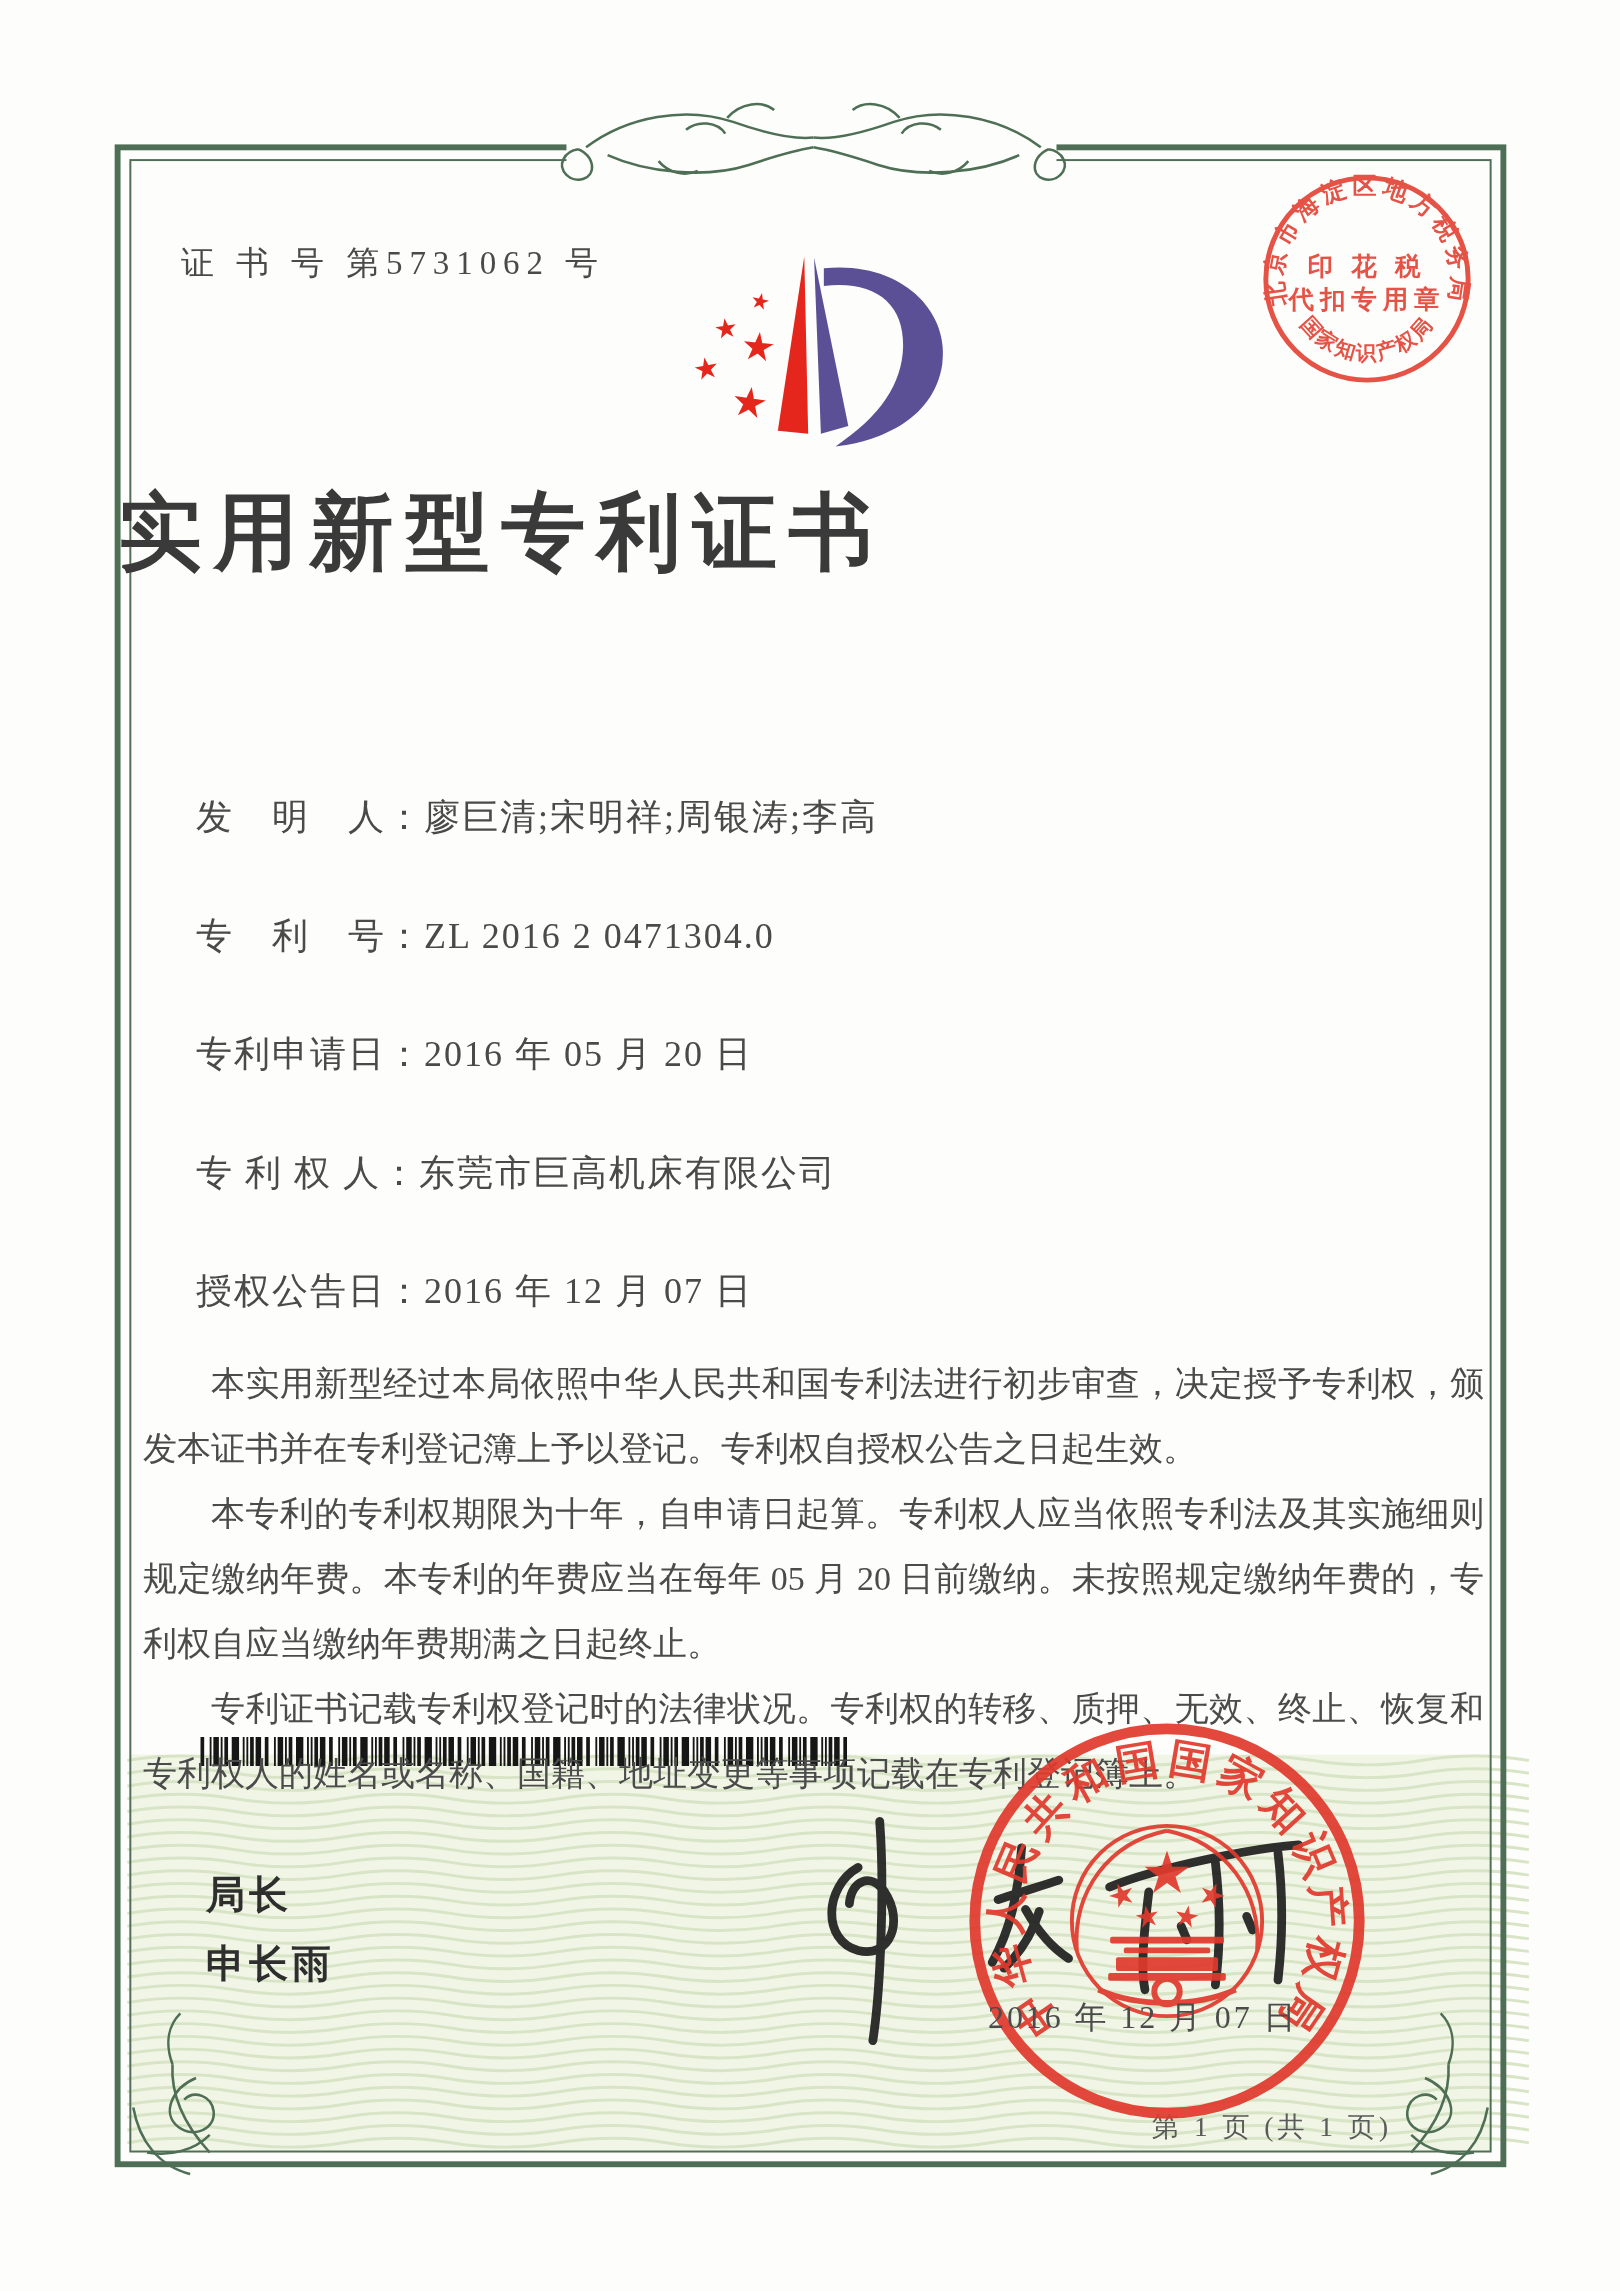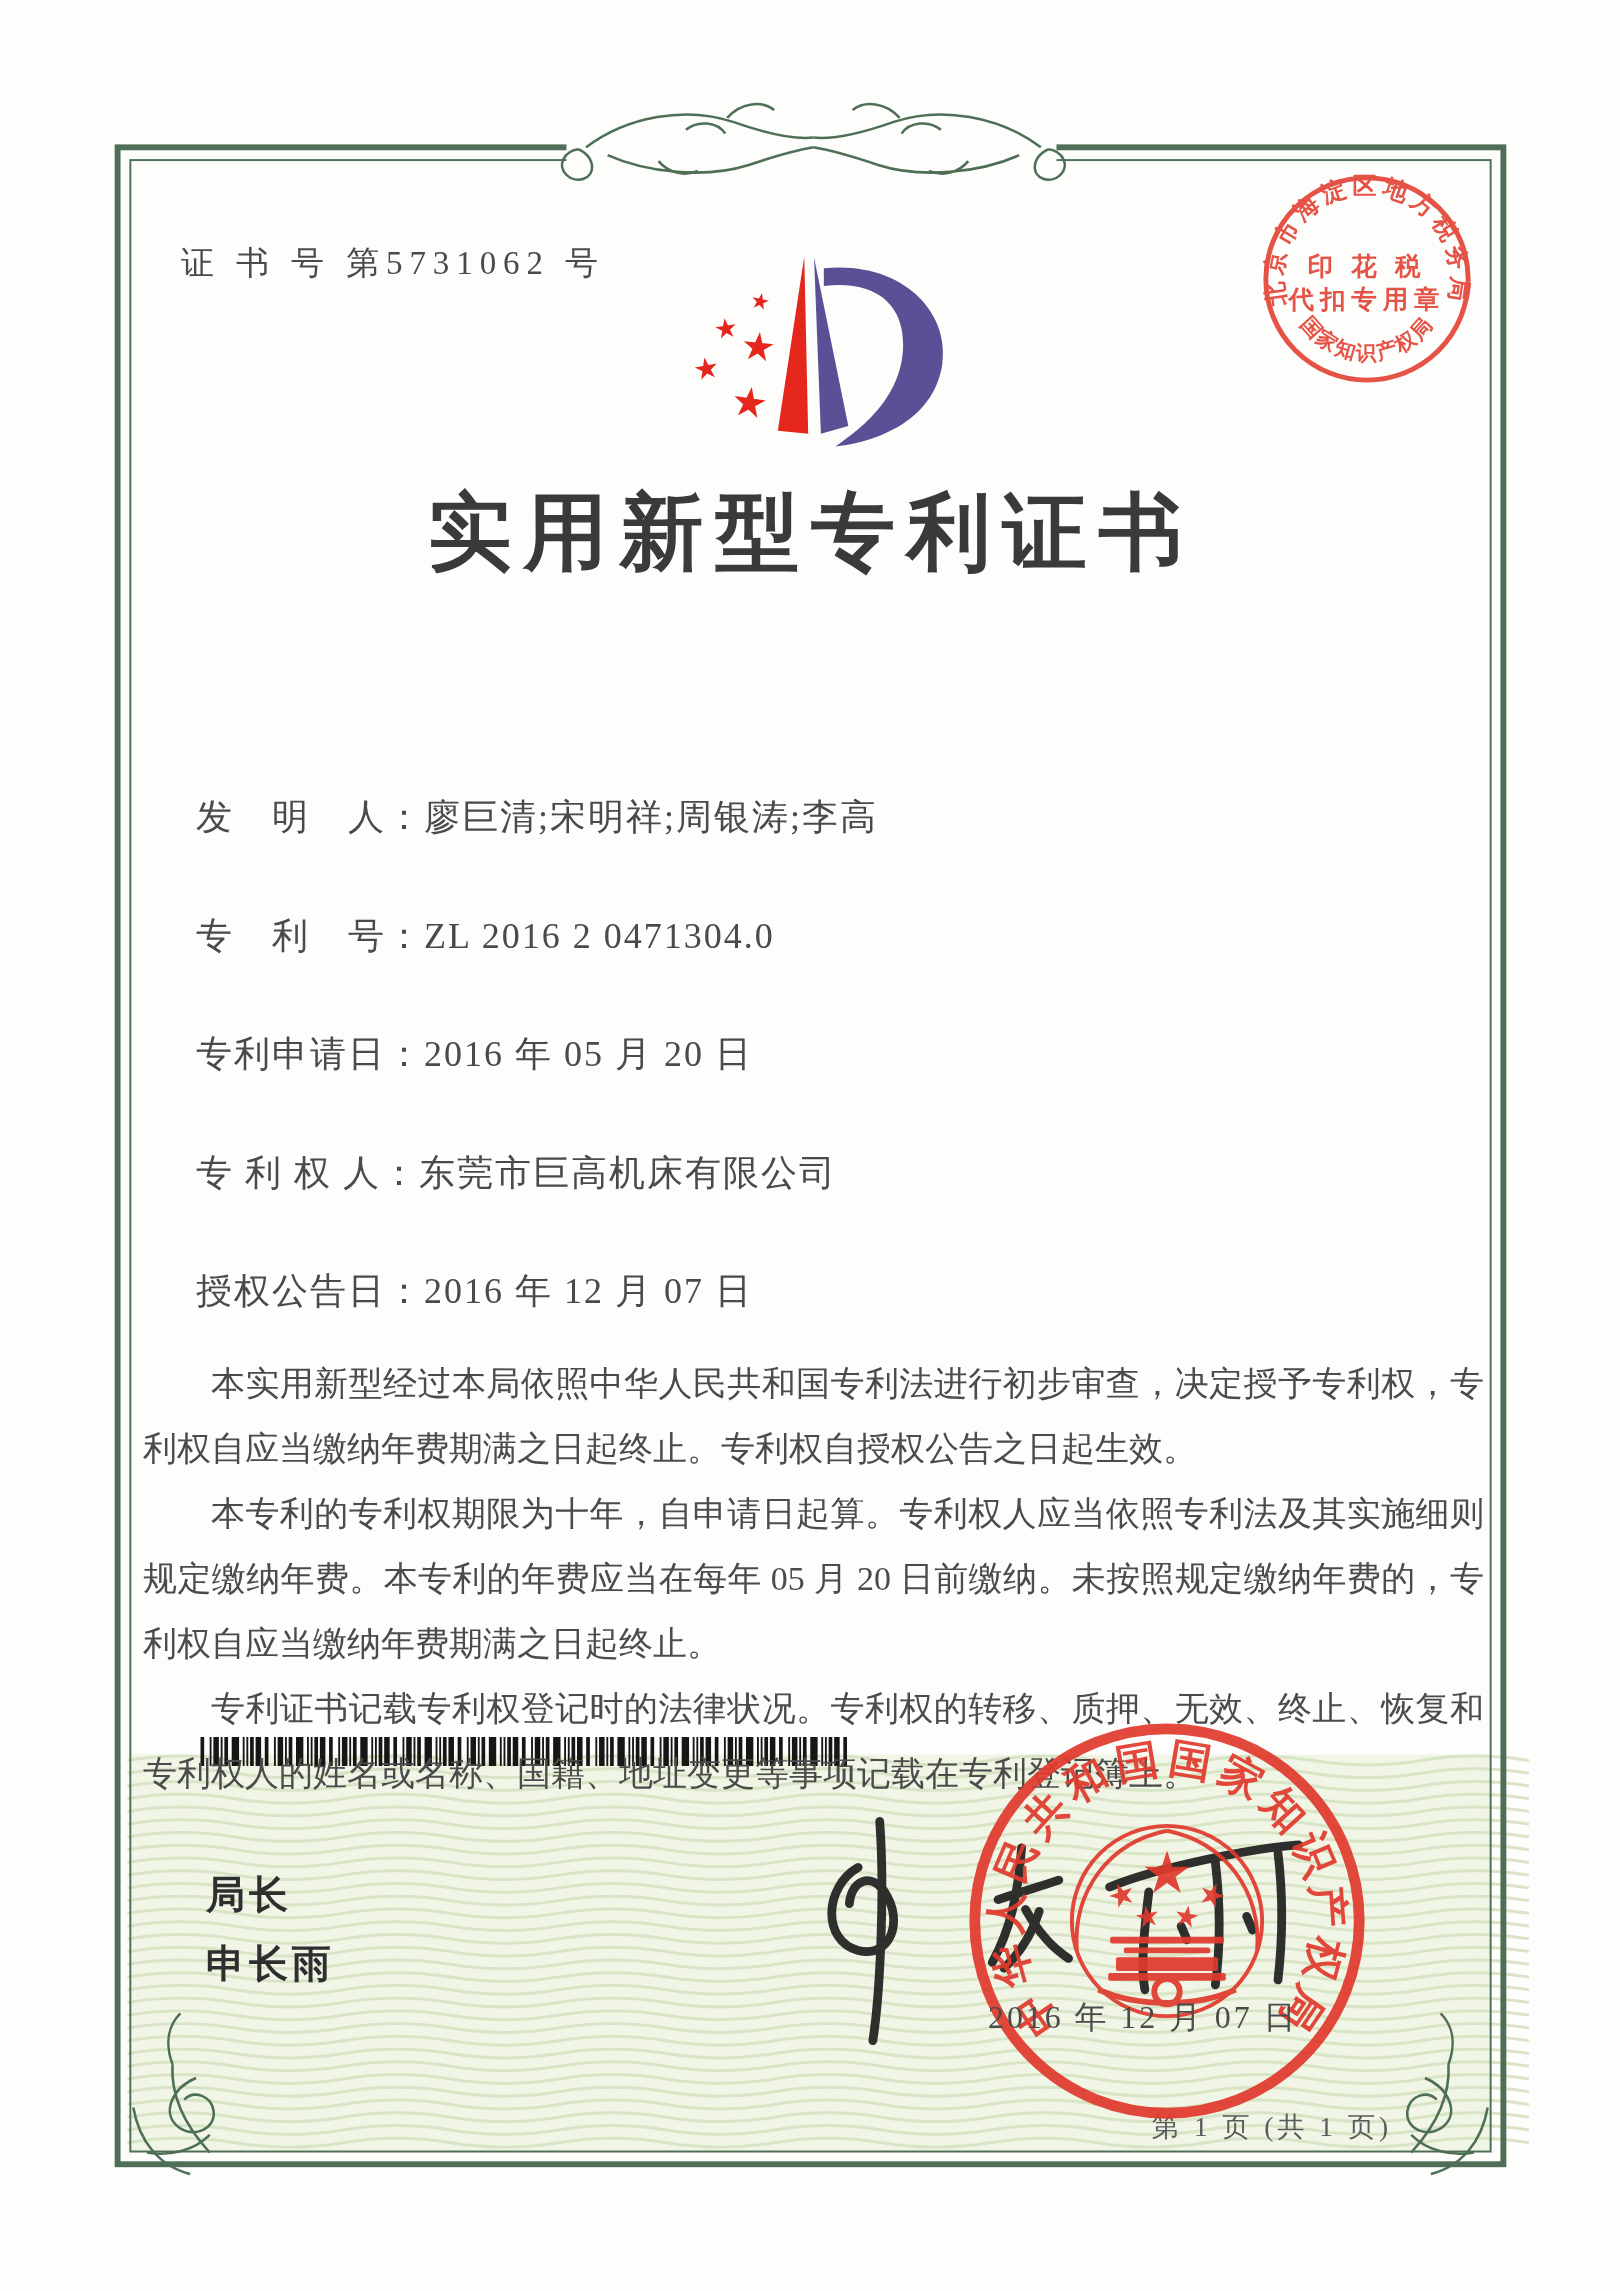--- a/index.html
+++ b/index.html
@@ -8,21 +8,21 @@
     background:#fdfdfb; overflow:hidden;
     font-family:"Liberation Serif","DejaVu Serif",serif;
     color:#434343;
   }
   .abs{position:absolute;}
   
   .cert-no{
     left:181px; top:241px; font-size:33px; letter-spacing:6.9px; color:#4a4a4a; z-index:4;text-align:center;
   }
   .title{
-    left:118px; top:476px; width:1386px; text-align:center;
+    left:118px; top:476px; width:1386px; 
     font-size:84px; font-weight:700; letter-spacing:11.8px; color:#3a3a3a; z-index:4;
   }
   .field{
     left:196px; font-size:36px; color:#4a4a4a; z-index:4; white-space:nowrap;
   }
   .field .lbl{letter-spacing:2px;}
   .field .val{letter-spacing:2px;}
   .body-text{
     left:143px; top:1351px; width:1341px; z-index:4;
     font-size:34px; line-height:65px; color:#4b4b4b; text-align:justify;
@@ -176,21 +176,21 @@
     <span class="lbl">专利申请日：</span><span class="val">2016 年 05 月 20 日</span>
   </div>
   <div class="abs field" style="top:1149px">
     <span class="lbl">专 利 权 人：</span><span class="val">东莞市巨高机床有限公司</span>
   </div>
   <div class="abs field" style="top:1267px">
     <span class="lbl">授权公告日：</span><span class="val">2016 年 12 月 07 日</span>
   </div>
 
   <div class="abs body-text">
-    <p>本实用新型经过本局依照中华人民共和国专利法进行初步审查，决定授予专利权，专利权自应当缴纳年费期满之日起终止。专利权自授权公告之日起生效。</p>
+    <p>本实用新型经过本局依照中华人民共和国专利法进行初步审查，决定授予专利权，颁发本证书并在专利登记簿上予以登记。专利权自授权公告之日起生效。</p>
     <p>本专利的专利权期限为十年，自申请日起算。专利权人应当依照专利法及其实施细则规定缴纳年费。本专利的年费应当在每年 05 月 20 日前缴纳。未按照规定缴纳年费的，专利权自应当缴纳年费期满之日起终止。</p>
     <p>专利证书记载专利权登记时的法律状况。专利权的转移、质押、无效、终止、恢复和专利权人的姓名或名称、国籍、地址变更等事项记载在专利登记簿上。</p>
   </div>
 
   <svg id="barcode" class="abs" width="676" height="29" viewBox="0 0 690 30">
     <g id="barcode-bars">
         <rect x="0" y="0" width="3.8" height="30"></rect>
         <rect x="9.5" y="0" width="1.9" height="30"></rect>
         <rect x="13.3" y="0" width="5.699999999999999" height="30"></rect>
         <rect x="20.9" y="0" width="1.9" height="30"></rect>

